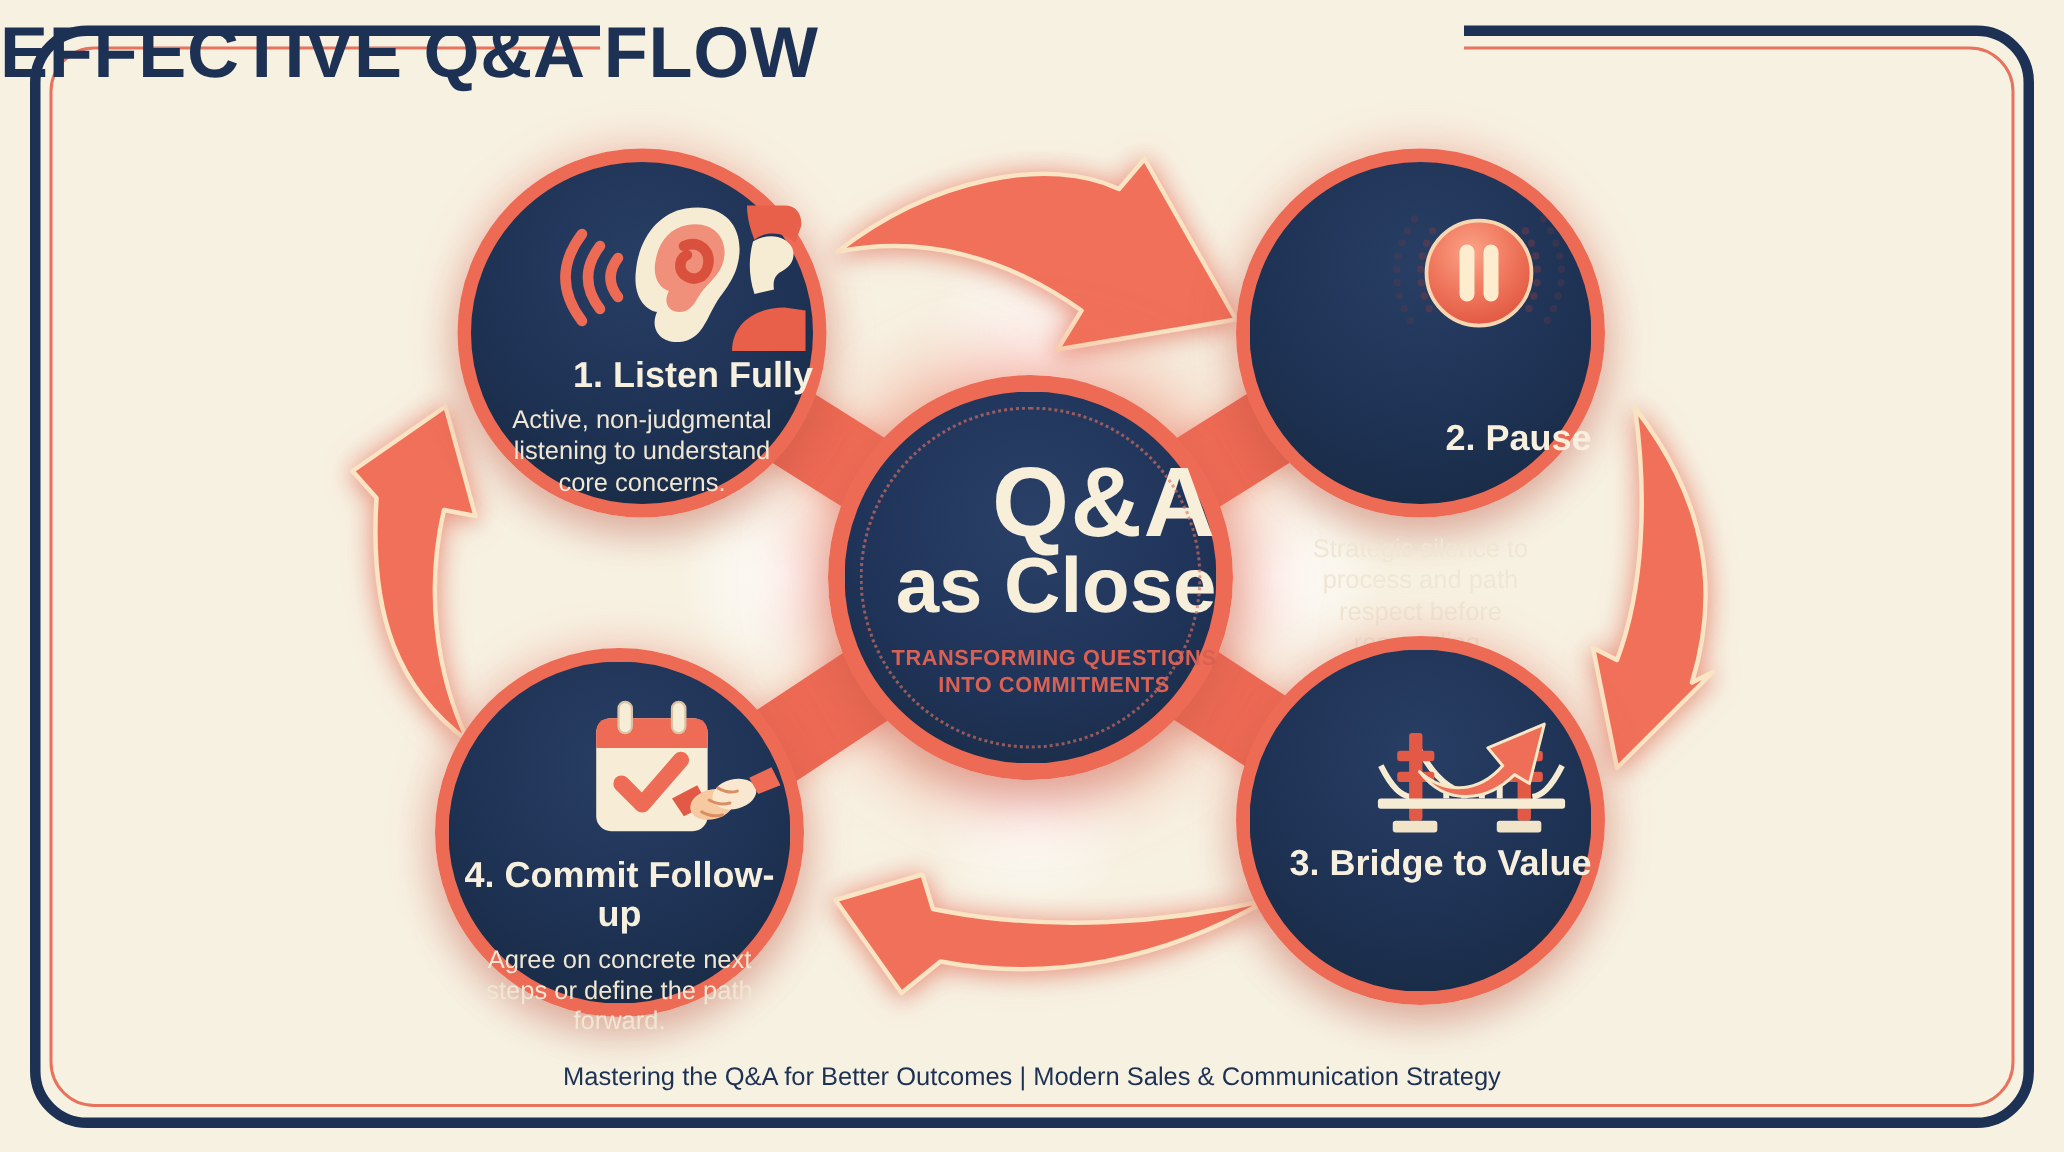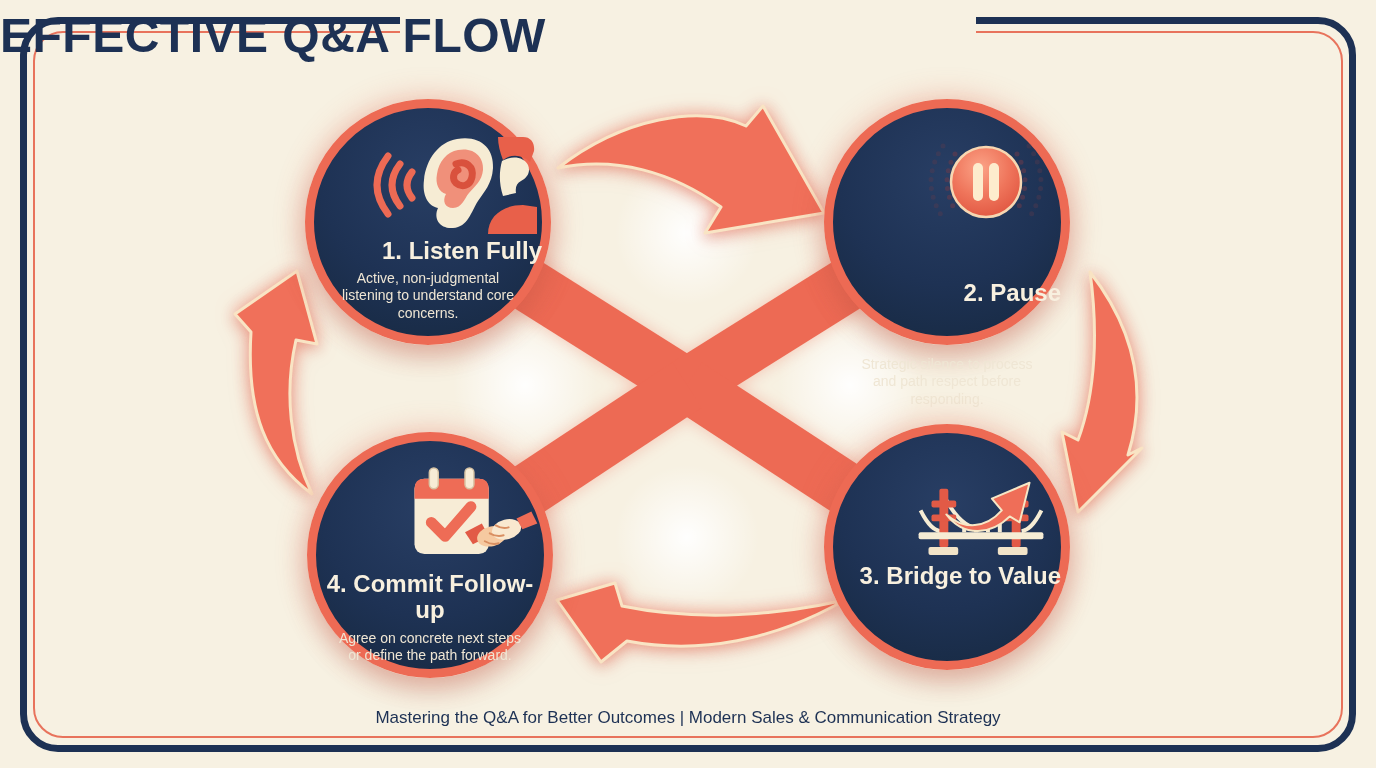--- a/index.html
+++ b/index.html
@@ -38,25 +38,25 @@
     justify-content:center;}
   .center-dotted{position:absolute; inset:10px; border:2px dotted rgba(216,112,100,0.65);
     border-radius:50%;}
   .center-h1{font-size:66px; font-weight:800; color:#f8efdb; line-height:0.95; letter-spacing:1px;}
   .center-h2{font-size:52px; font-weight:800; color:#f8efdb; line-height:1.02;}
   .center-tag{margin-top:11px; font-size:14.5px; font-weight:700; color:#d96154;
     letter-spacing:0.4px; line-height:1.3;}
   .step-icon{height:102px; margin-top:24px; display:flex; align-items:flex-end; justify-content:center;}
   .step-title{font-size:24px; font-weight:800; line-height:1.1; margin-top:4px;
     color:#f8f0df; white-space:pre-line;}
-  .step-desc{font-size:14px; line-height:1.22; margin-top:6px; padding:0 22px; color:#efe6d4;}
+  .step-desc{font-size:17px; line-height:1.22; margin-top:6px; padding:0 22px; color:#efe6d4;}
   .pos-1{left:305px; top:99px;}
   .pos-2{left:824px; top:99px;gap:44px;}
   .pos-3{left:824px; top:424px;}
-  .pos-4{left:307px; top:432px;}
+  .pos-4{left:290px; top:432px;}
 </style>
 </head>
 <body>
 
 <div class="canvas">
 
   <div class="puff" style="left:612px; top:158px;"></div>
   <div class="puff" style="left:612px; top:462px;"></div>
   <div class="puff" style="left:450px; top:310px;"></div>
   <div class="puff" style="left:775px; top:310px;"></div>
@@ -74,20 +74,29 @@
       <path d="M845,600 C775,640 700,655 627,641 L601,662 L557,600 L615,583 L622,606 C700,622 780,615 845,600 Z"></path>
       <path d="M312,494 C266,460 246,412 251,332 L235,314 L297,271 L317,344 L296,340 C284,392 290,448 312,494 Z"></path>
     </g>
   </svg>
 
   <div class="frame-navy"></div>
   <div class="frame-coral"></div>
   <div class="title-mask"></div>
   <div class="main-title">EFFECTIVE Q&amp;A FLOW</div>
 
+  <div class="node center-node">
+    <div class="center-dotted"></div>
+    <div class="center-h1">Q&amp;A</div>
+    <div class="center-h2">as Close</div>
+    <div class="center-tag">
+      <div>TRANSFORMING QUESTIONS</div>
+      <div>INTO COMMITMENTS</div>
+    </div>
+  </div>
 
   <div class="node step-node pos-1">
     <div class="step-icon">
       <svg width="172" height="100" viewBox="0 0 172 100">
         <g stroke="#ed6a54" stroke-width="7" fill="none" stroke-linecap="round">
           <path d="M42,38 q-10,13 0,26"></path>
           <path d="M30,30 q-16,21 0,42"></path>
           <path d="M18,22 q-22,29 0,58"></path>
         </g>
         <path fill="#f6ecd4" d="M87,5 C110,1 124,14 123,34 C122,50 114,58 108,67 C101,78 98,93 83,94 C70,95 63,85 68,74 C58,72 52,61 54,46 C56,25 69,8 87,5 Z"></path>

